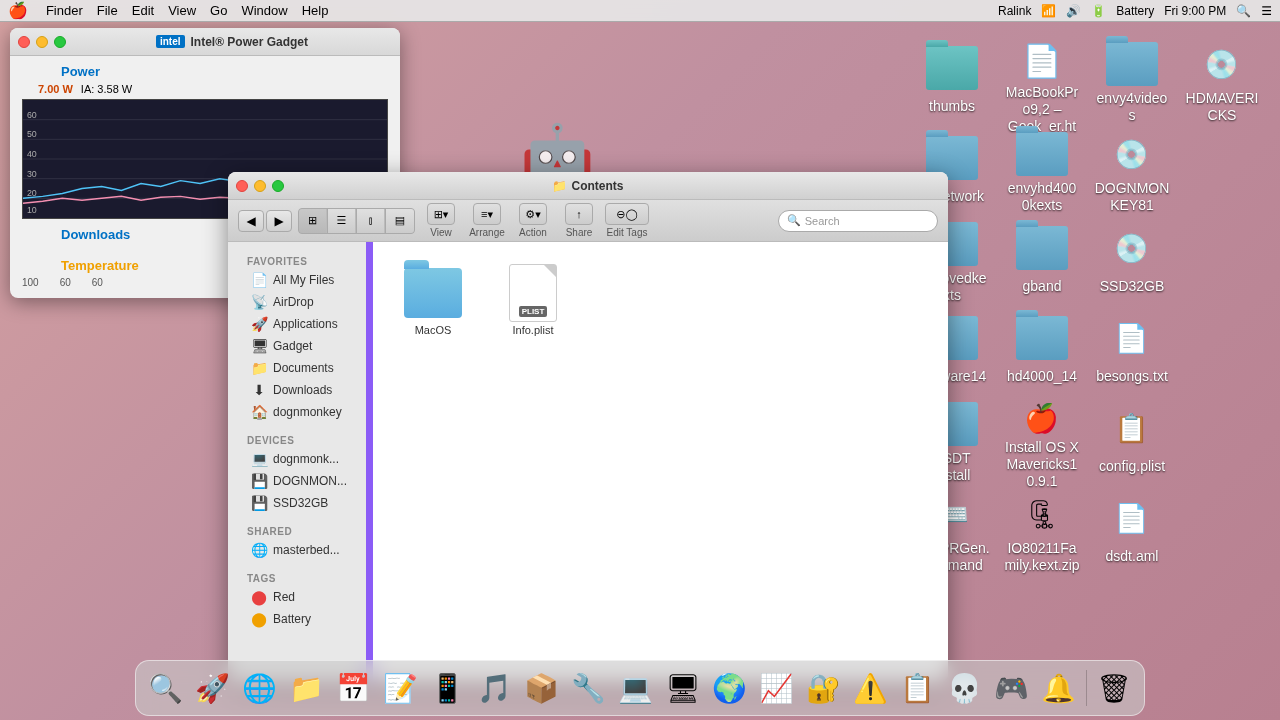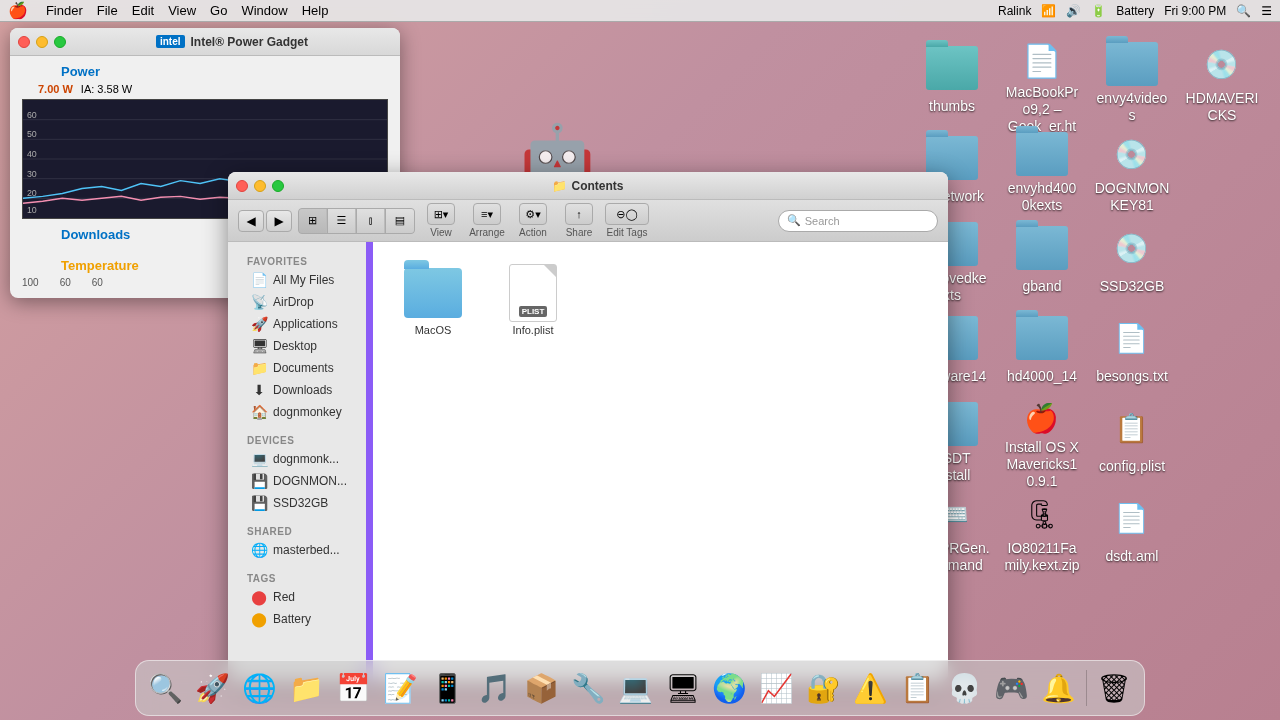--- a/index.html
+++ b/index.html
@@ -639,21 +639,21 @@
       <div class="sidebar-item">
         <span class="sidebar-icon">📡</span>
         <span>AirDrop</span>
       </div>
       <div class="sidebar-item">
         <span class="sidebar-icon">🚀</span>
         <span>Applications</span>
       </div>
       <div class="sidebar-item">
         <span class="sidebar-icon">🖥</span>
-        <span>Desktop</span>
+        <span>Gadget</span>
       </div>
       <div class="sidebar-item">
         <span class="sidebar-icon">📁</span>
         <span>Documents</span>
       </div>
       <div class="sidebar-item">
         <span class="sidebar-icon">⬇</span>
         <span>Downloads</span>
       </div>
       <div class="sidebar-item">

